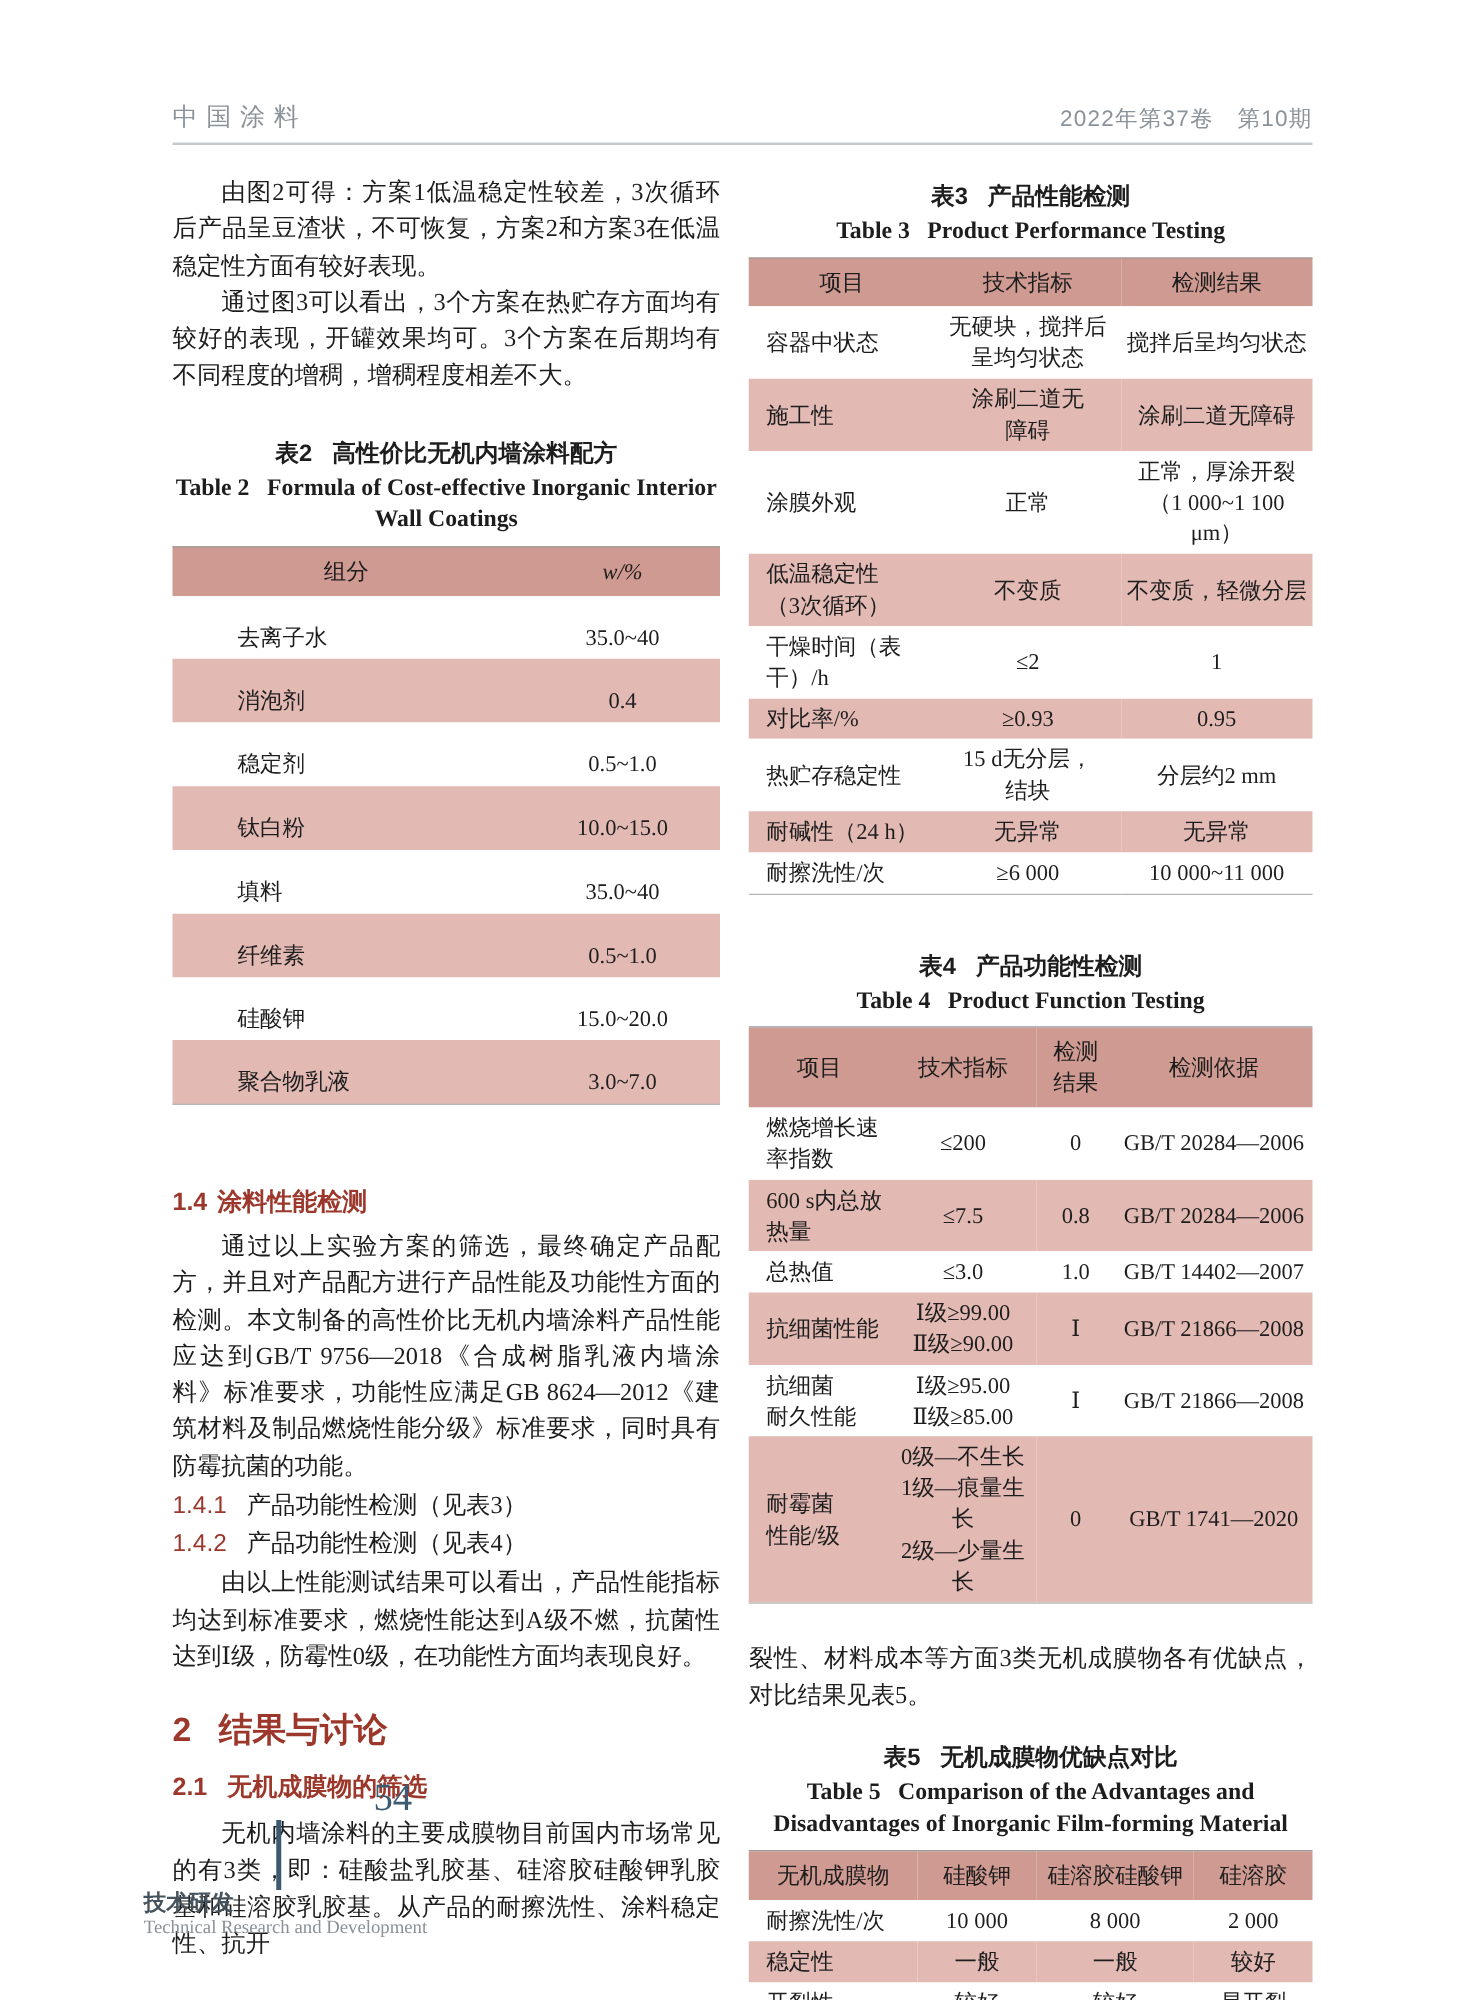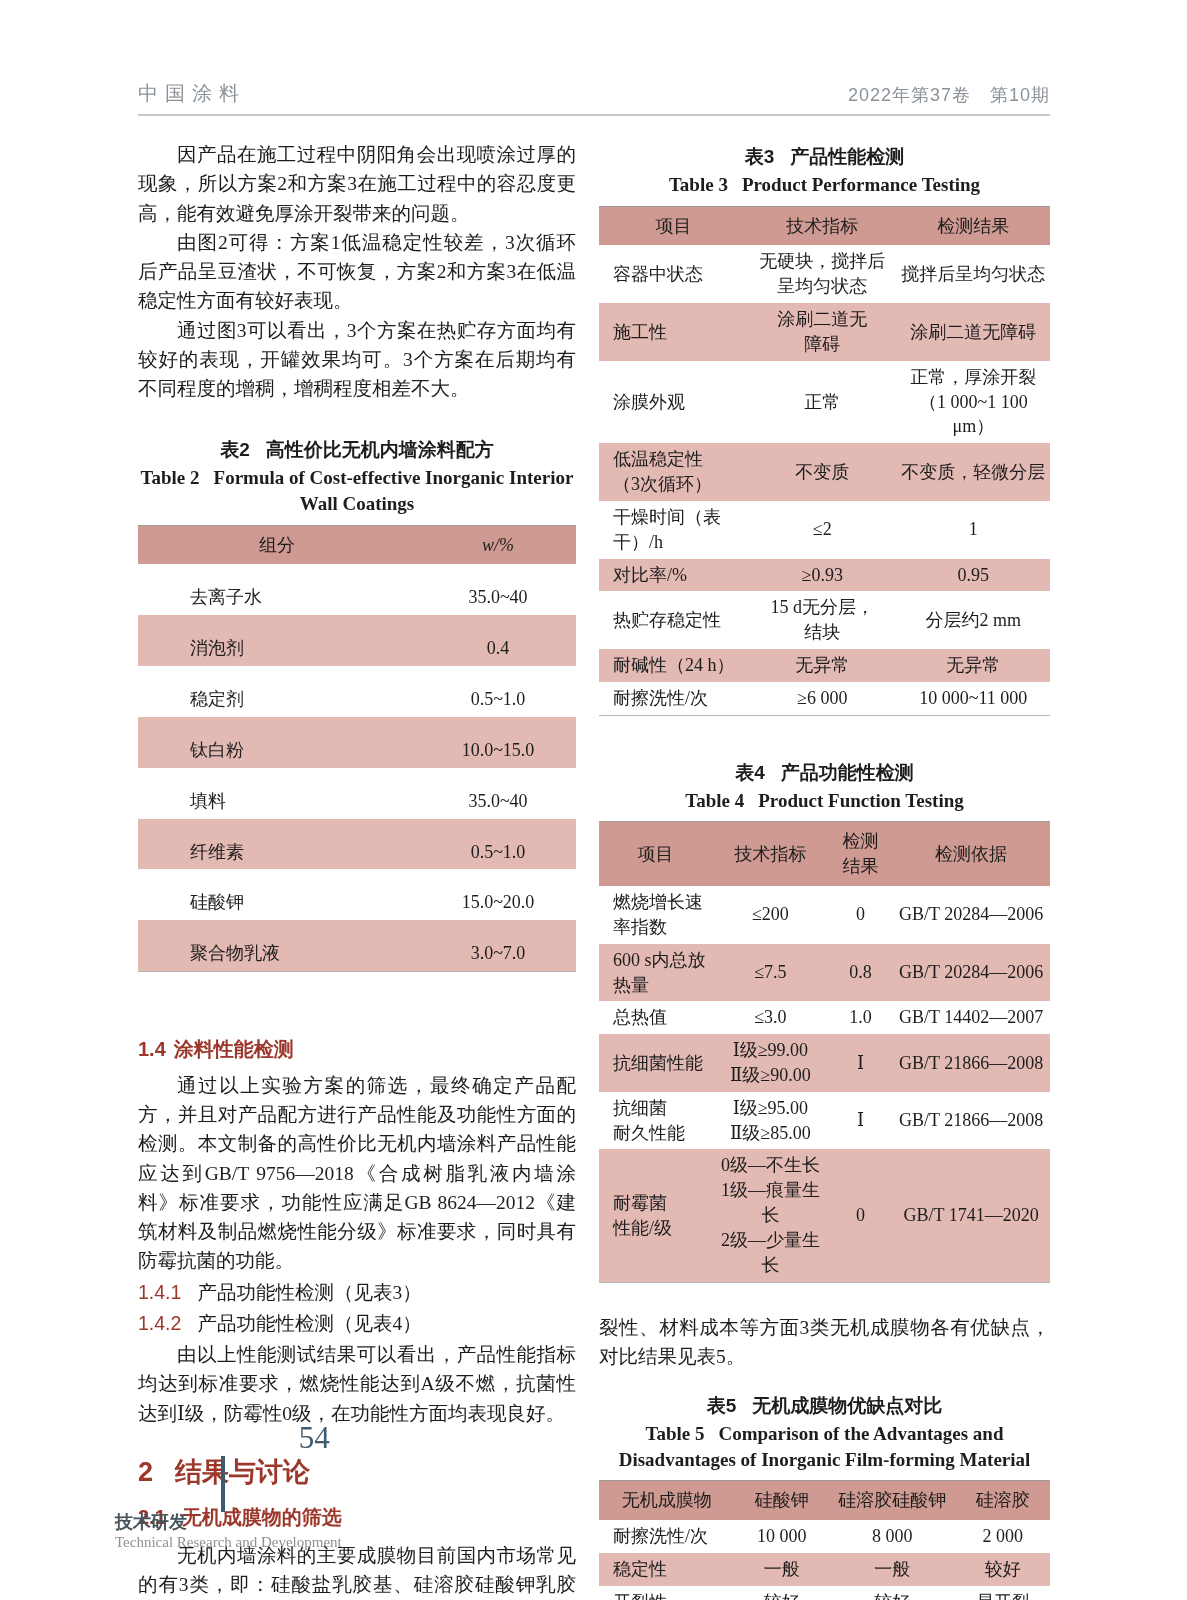--- a/index.html
+++ b/index.html
@@ -90,21 +90,20 @@
   <div class="content">
 
     <div class="page-header">
       <span class="journal-name">中国涂料</span>
       <span class="issue-info">2022年第37卷　第10期</span>
     </div>
 
     <div class="columns">
 
       <div class="col-left">
-        <p class="para">因产品在施工过程中阴阳角会出现喷涂过厚的现象，所以方案2和方案3在施工过程中的容忍度更高，能有效避免厚涂开裂带来的问题。</p>
         <p class="para">由图2可得：方案1低温稳定性较差，3次循环后产品呈豆渣状，不可恢复，方案2和方案3在低温稳定性方面有较好表现。</p>
         <p class="para">通过图3可以看出，3个方案在热贮存方面均有较好的表现，开罐效果均可。3个方案在后期均有不同程度的增稠，增稠程度相差不大。</p>
 
         <div class="gap-lg"></div>
 
         <div class="cap-zh">
           <span class="cap-no">表2</span><span>高性价比无机内墙涂料配方</span>
         </div>
         <div class="cap-en">
           <span class="cap-no">Table 2</span><span>Formula of Cost-effective Inorganic Interior Wall Coatings</span>

